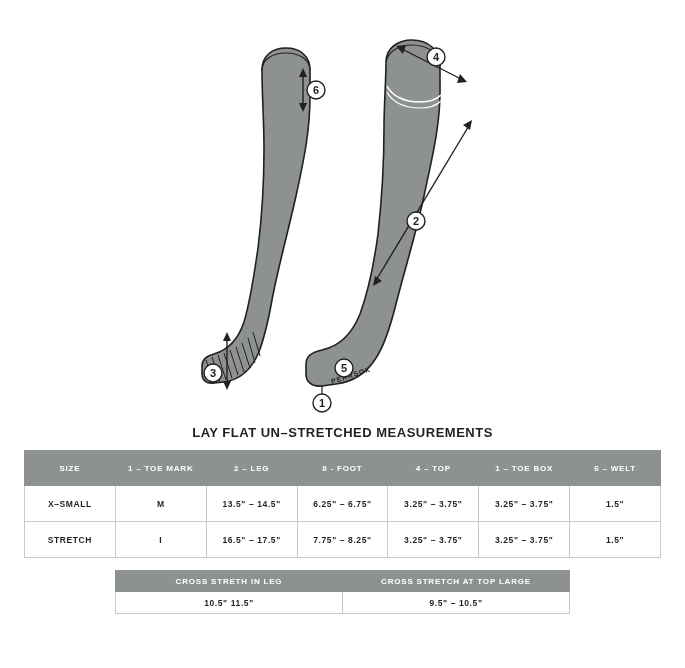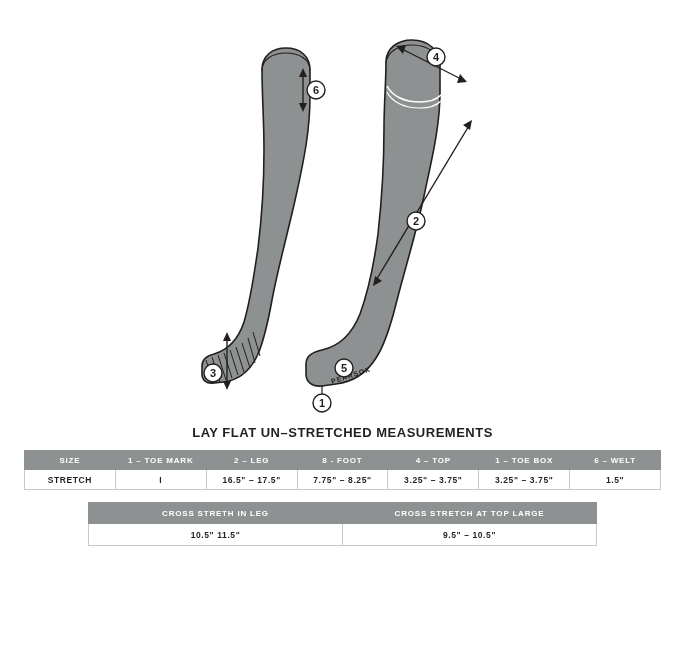--- a/index.html
+++ b/index.html
@@ -44,34 +44,34 @@
     table-layout: fixed;
   }
   table.size-table th,
   table.size-table td {
     border: 1px solid #c9c9c9;
     text-align: center;
     font-size: 8.5px;
     letter-spacing: 0.6px;
     font-weight: bold;
     height: 19px;
-    padding: 0;
+    padding: 8px;
     color: #231f20;
   }
   table.size-table thead th {
     background: #8e9192;
     color: #ffffff;
     border: 1px solid #8e9192;
     font-size: 8px;
     letter-spacing: 0.8px;
     height: 18px;
   }
   table.cross-table {
     border-collapse: collapse;
-    width: 509px;
+    width: 455px;
     margin: 12px auto 12px auto;
     table-layout: fixed;
   }
   table.cross-table th {
     background: #8e9192;
     color: #ffffff;
     border: 1px solid #8e9192;
     font-size: 8px;
     letter-spacing: 0.8px;
     font-weight: bold;
@@ -216,20 +216,29 @@
         <th>1 – TOE MARK</th>
         <th>2 – LEG</th>
         <th>8 - FOOT</th>
         <th>4 – TOP</th>
         <th>1 – TOE BOX</th>
         <th>6 – WELT</th>
       </tr>
     </thead>
     <tbody>
       <tr>
+        <td>X–SMALL</td>
+        <td>M</td>
+        <td>13.5" – 14.5"</td>
+        <td>6.25" – 6.75"</td>
+        <td>3.25" – 3.75"</td>
+        <td>3.25" – 3.75"</td>
+        <td>1.5"</td>
+      </tr>
+      <tr>
         <td>STRETCH</td>
         <td>I</td>
         <td>16.5" – 17.5"</td>
         <td>7.75" – 8.25"</td>
         <td>3.25" – 3.75"</td>
         <td>3.25" – 3.75"</td>
         <td>1.5"</td>
       </tr>
     </tbody>
   </table>

